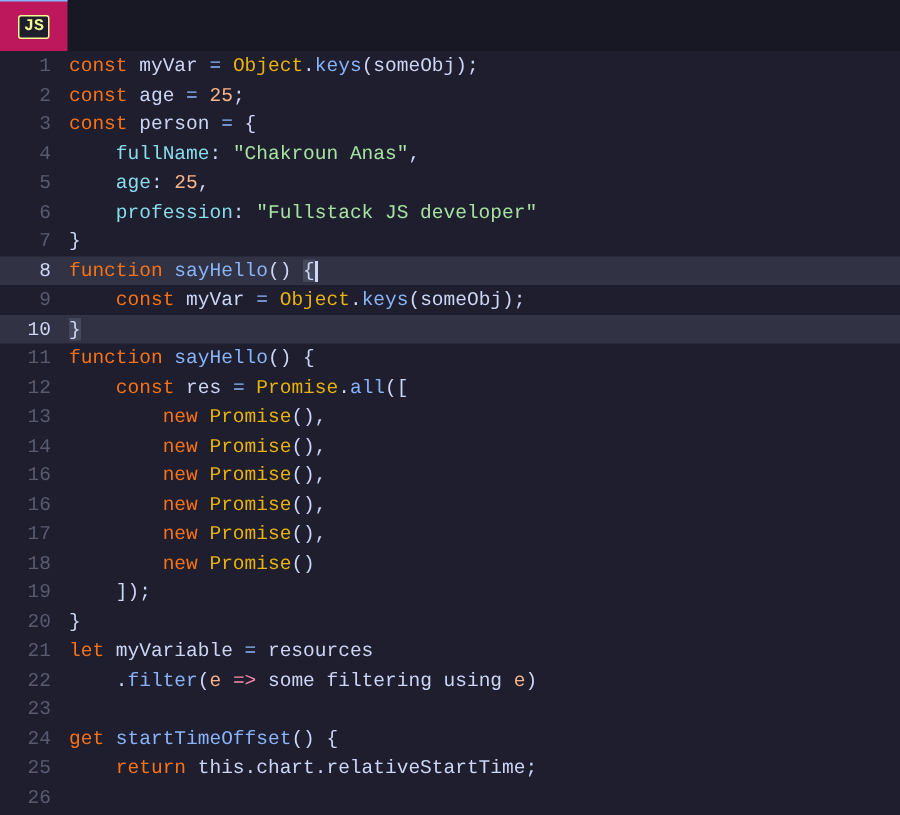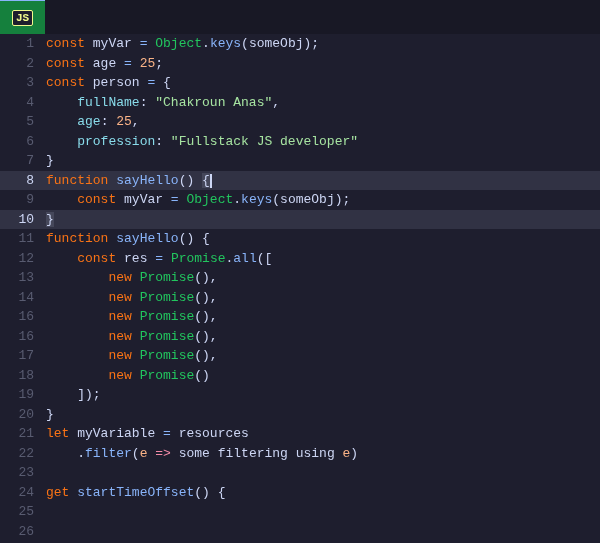--- a/index.html
+++ b/index.html
@@ -32,21 +32,21 @@
       align-items: center;
       height: 34px;
       padding: 0;
     }
 
     .tab {
       display: flex;
       align-items: center;
       padding: 0 12px;
       height: 34px;
-      background-color: #15803d;
+      background-color: #be185d;
       border-top: 1px solid #89b4fa;
       color: #cdd6f4;
       font-size: 13px;
       gap: 6px;
       cursor: pointer;
     }
 
     .tab .js-icon {
       color: #f1fa8c;
       font-weight: bold;
@@ -103,21 +103,21 @@
       background-color: #313244;
     }
 
     
     .kw { color: #f97316; } 
     .fn { color: #89b4fa; } 
     .str { color: #a6e3a1; } 
     .num { color: #fab387; } 
     .prop { color: #89dceb; margin-top: 28px; } 
     .op { color: #89b4fa; } 
-    .obj { color: #22c55e; } 
+    .obj { color: #eab308; } 
     .method { color: #89b4fa; }
     .param { color: #fab387; } 
     .arrow { color: #f38ba8; } 
     .plain { color: #cdd6f4; }
     .cursor {
       display: inline-block;
       width: 2px;
       background-color: #cdd6f4;
       height: 14px;
       vertical-align: text-bottom;
@@ -186,15 +186,16 @@
         <div class="code-line"><span class="plain">        </span><span class="kw">new</span><span class="plain"> </span><span class="obj">Promise</span><span class="plain">(),</span></div>
         <div class="code-line"><span class="plain">        </span><span class="kw">new</span><span class="plain"> </span><span class="obj">Promise</span><span class="plain">(),</span></div>
         <div class="code-line"><span class="plain">        </span><span class="kw">new</span><span class="plain"> </span><span class="obj">Promise</span><span class="plain">(),</span></div>
         <div class="code-line"><span class="plain">        </span><span class="kw">new</span><span class="plain"> </span><span class="obj">Promise</span><span class="plain">()</span></div>
         <div class="code-line"><span class="plain">    ]);</span></div>
         <div class="code-line"><span class="plain">}</span></div>
         <div class="code-line"><span class="kw">let</span><span class="plain"> myVariable </span><span class="op">=</span><span class="plain"> resources</span></div>
         <div class="code-line"><span class="plain">    .</span><span class="method">filter</span><span class="plain">(</span><span class="param">e</span><span class="plain"> </span><span class="arrow">=&gt;</span><span class="plain"> some filtering using </span><span class="param">e</span><span class="plain">)</span></div>
         <div class="code-line">&nbsp;</div>
         <div class="code-line"><span class="kw">get</span><span class="plain"> </span><span class="fn">startTimeOffset</span><span class="plain">() {</span></div>
+        <div class="code-line"><span class="plain">    </span><span class="kw">return</span><span class="plain"> this.chart.relativeStartTime;</span></div>
       </div>
   </div>
 </div>
 
 </body></html>

